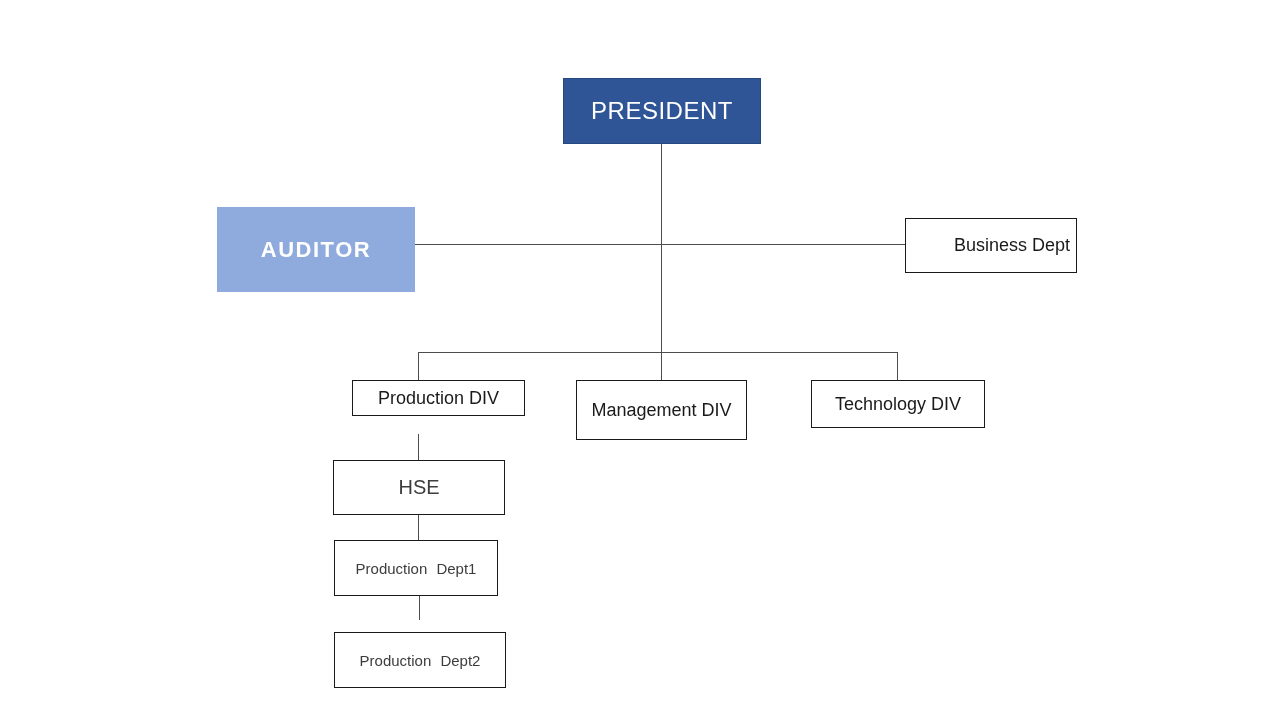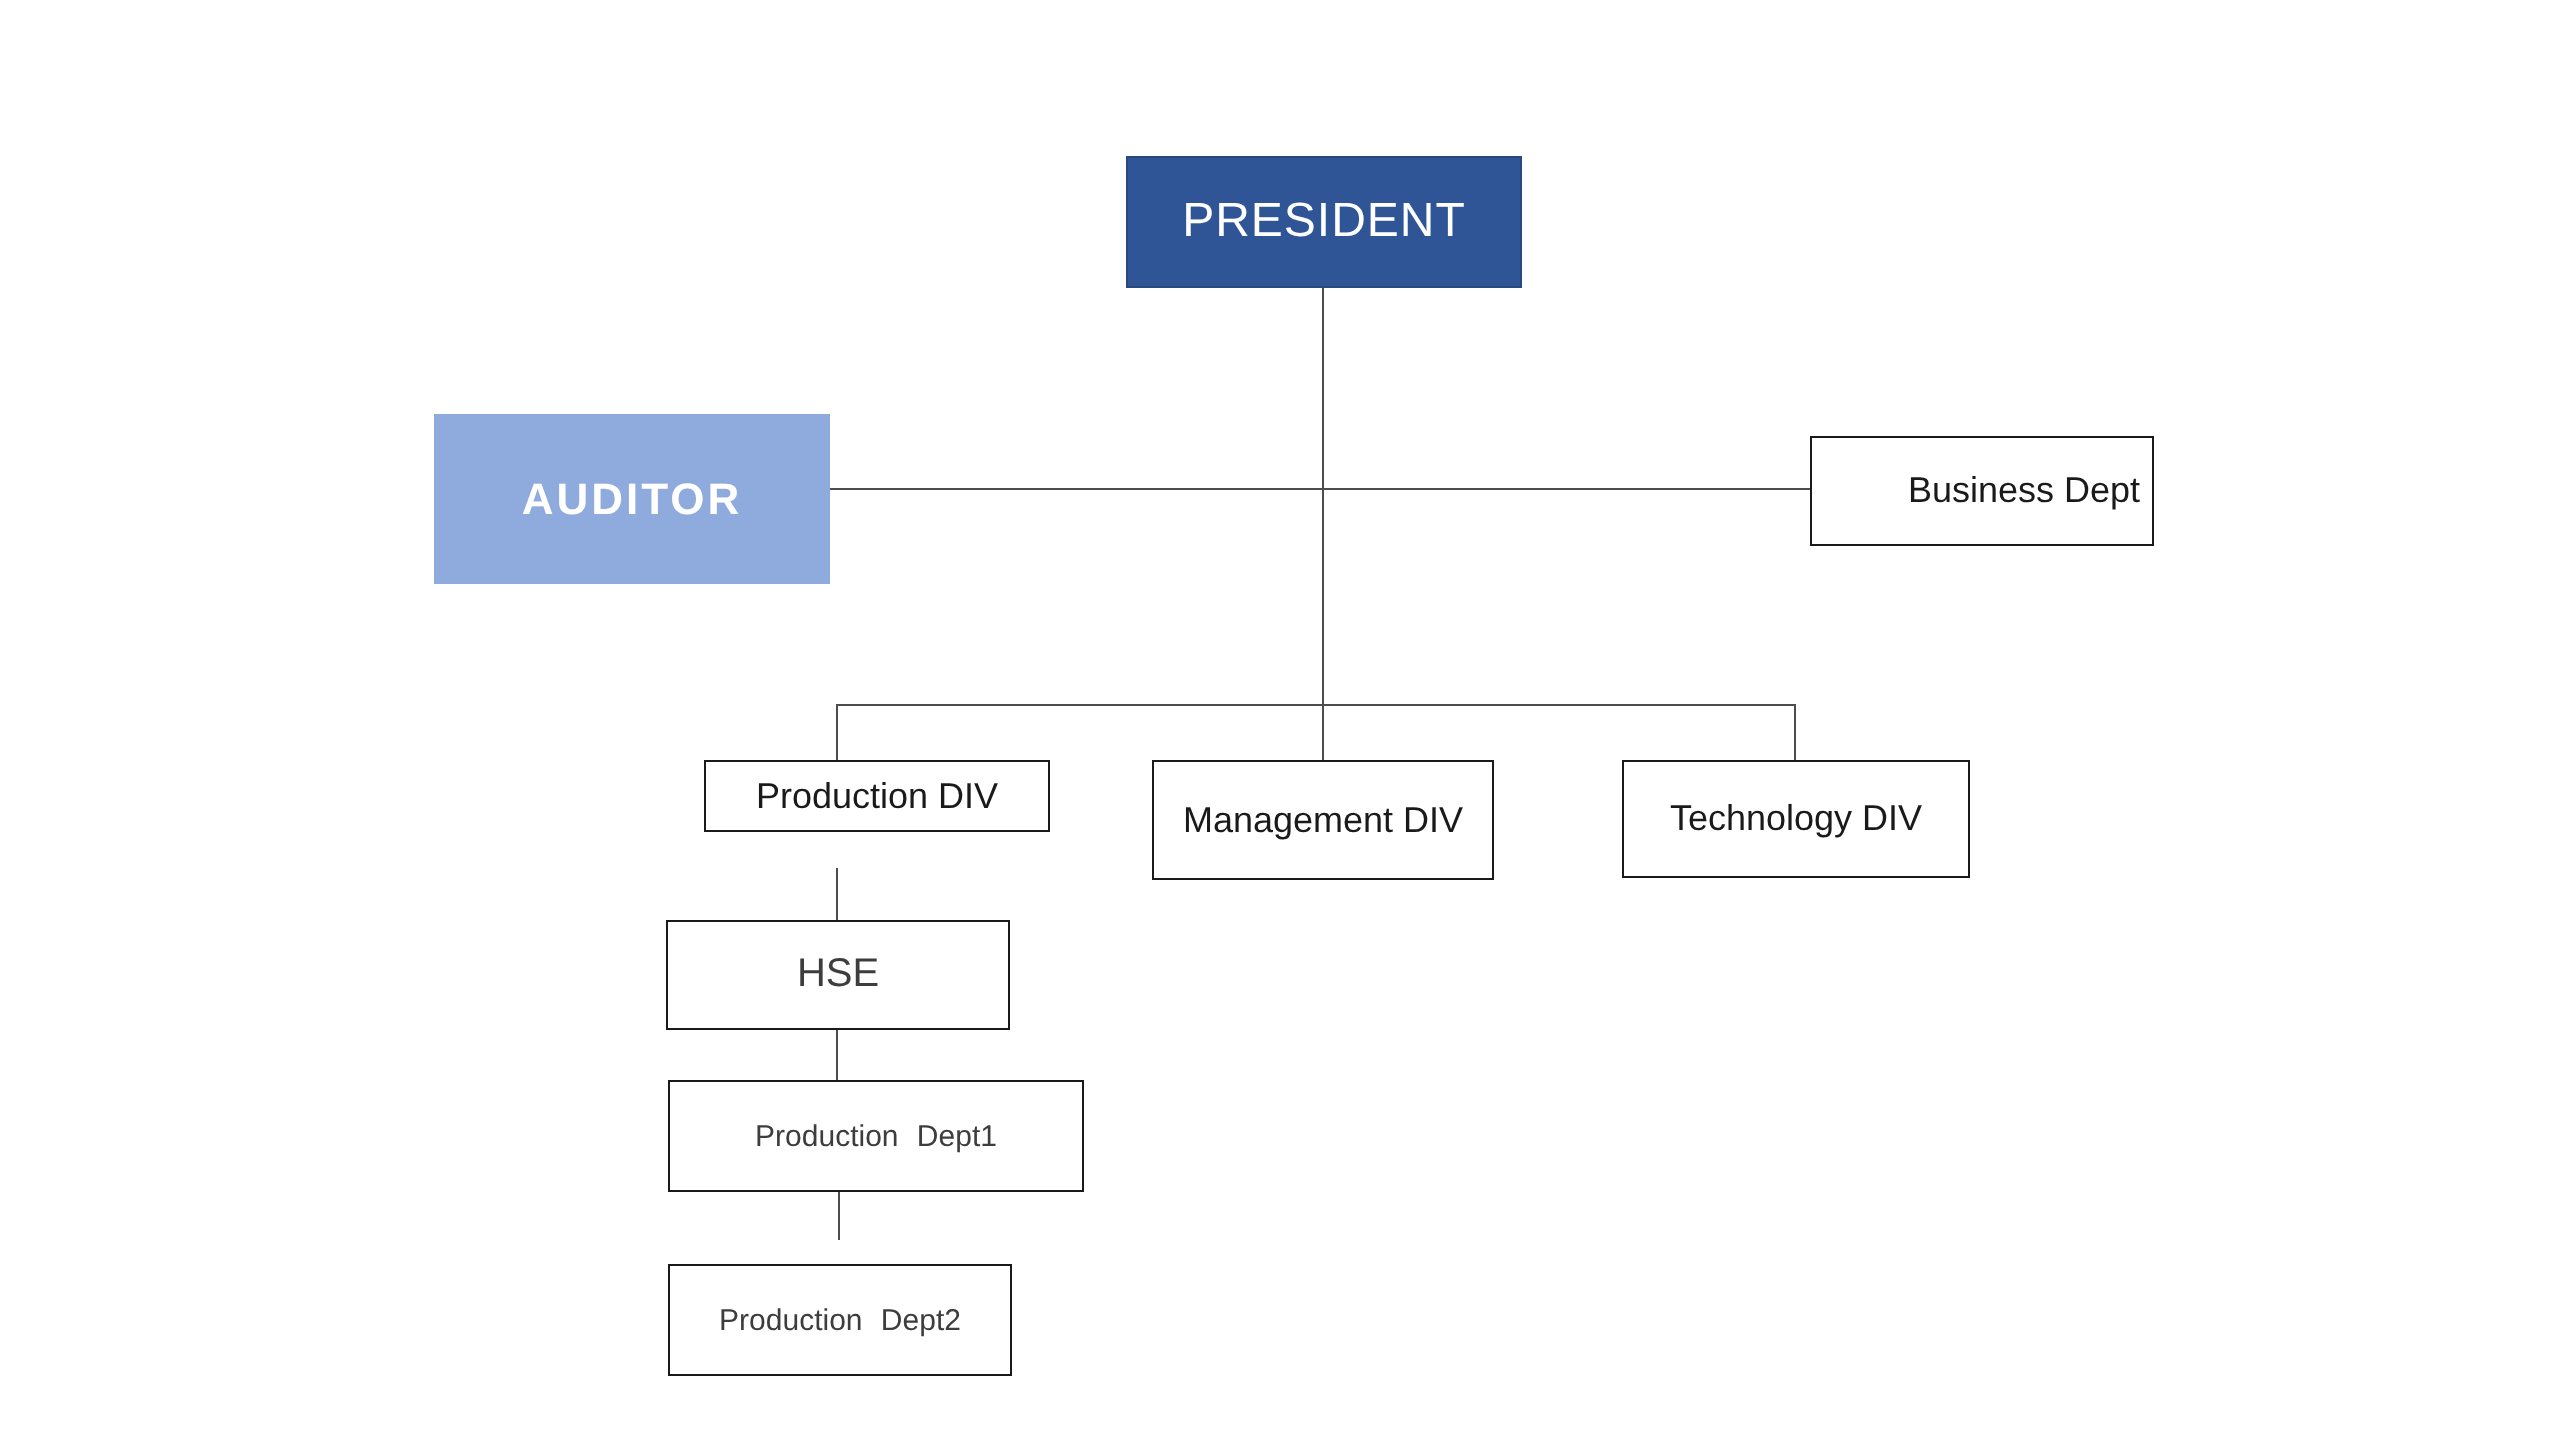--- a/index.html
+++ b/index.html
@@ -49,27 +49,27 @@
   }
   .node-white {
     background: #ffffff;
     border: 1px solid var(--node-border);
     color: var(--text-dark);
     font-size: 18px;
   }
   .node-business   { left: 905px; top: 218px; width: 172px; height: 55px; padding-left: 42px; }
   .node-production { left: 332px; top: 380px; width: 173px; height: 36px; margin-left: 20px; }
   .node-management { left: 576px; top: 380px; width: 171px; height: 60px; }
-  .node-technology { left: 811px; top: 380px; width: 174px; height: 59px; }
+  .node-technology { left: 811px; top: 380px; width: 174px; height: 48px; }
   .node-hse {
     left: 333px; top: 460px; width: 172px; height: 55px;
     font-size: 20px; color: var(--text-gray);
   }
   .node-dept1 {
-    left: 334px; top: 540px; width: 208px; height: 56px;
+    left: 334px; top: 540px; width: 164px; height: 56px;
     font-size: 15px; color: var(--text-gray); word-spacing: 5px;
   }
   .node-dept2 {
     left: 334px; top: 620px; width: 172px; height: 56px;
     font-size: 15px; color: var(--text-gray); word-spacing: 5px; margin-top: 12px;
   }
   .connector {
     position: absolute;
     background: var(--connector);
   }

